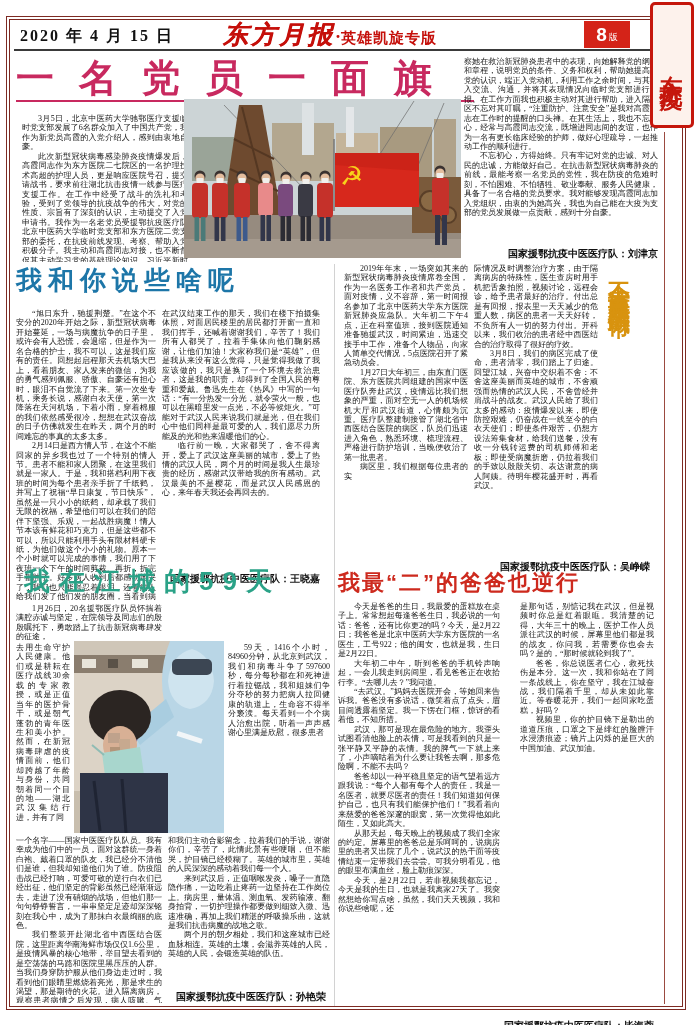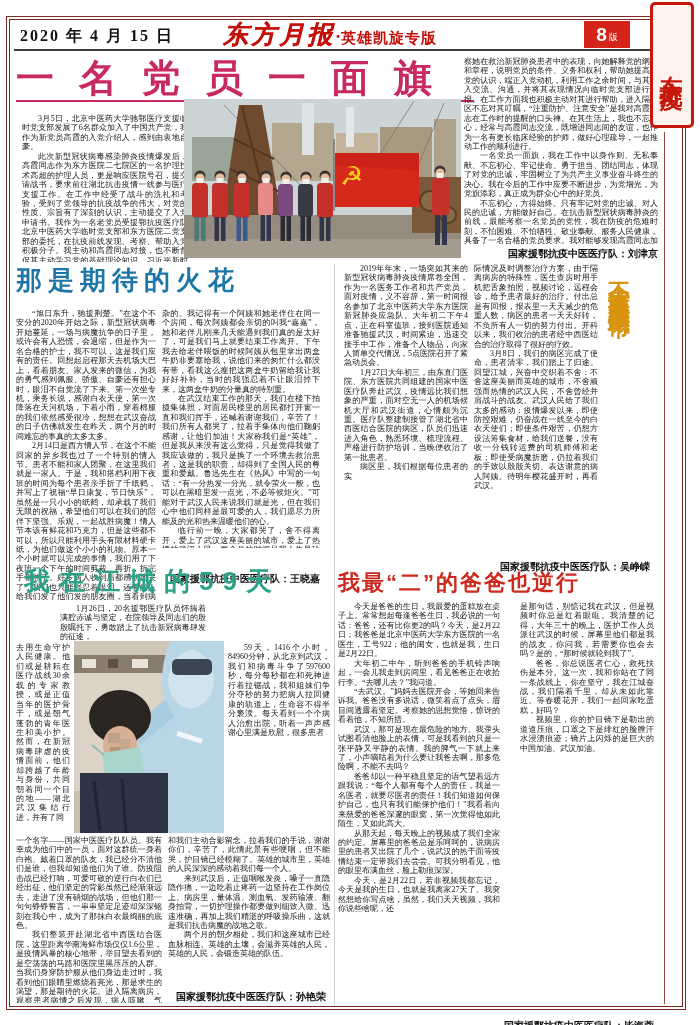--- a/index.html
+++ b/index.html
@@ -42,21 +42,21 @@
   .sig{font-size:10px;font-weight:bold;text-align:right;color:#111;}
   .a1-left{left:16px;top:114px;width:166px;height:148px;margin-left:6px;}
   .a1-right{left:464px;top:57px;width:194px;height:189px;}
   .a1-sig{left:464px;top:247px;width:194px;}
   .a2-colA{left:16px;top:309px;width:140px;height:293px;}
   .a2-colB{left:162px;top:309px;width:158px;height:239px;}
   .a2-sig{left:162px;top:572px;width:158px;}
   .a3-colC{left:344px;top:264px;width:124px;height:338px;}
   .a3-colD{left:474px;top:264px;width:124px;height:281px;}
   .a3-sig{left:444px;top:548px;width:206px;margin-top:12px;}
-  .a4-intro{left:16px;top:604px;width:146px;height:38px;margin-left:44px;}
+  .a4-intro{left:16px;top:604px;width:146px;height:38px;}
   .a4-lstrip{left:16px;top:643px;width:54px;height:190px;}
   .a4-rstrip{left:228px;top:643px;width:102px;height:190px;text-indent:2em;}
   .a4-col1b{left:16px;top:836px;width:146px;height:167px;}
   .a4-col2b{left:168px;top:836px;width:162px;height:153px;}
   .a4-sig{left:168px;top:990px;width:158px;}
   .a5-col1{left:338px;top:602px;width:162px;height:402px;}
   .a5-col2{left:520px;top:602px;width:134px;height:386px;}
   .a5-sig{left:500px;top:991px;width:154px;margin-top:28px;}
   .photo{overflow:hidden;}
   .photo svg{display:block;}
@@ -177,32 +177,30 @@
           <rect x="0" y="79" width="17" height="38" rx="4" fill="#c5312a"></rect>
           <rect x="3" y="116" width="5" height="30" fill="#32364a"></rect>
           <rect x="10" y="116" width="5" height="30" fill="#32364a"></rect>
         </g>
     </g>
   </svg>
 </div>
 
 <div class="abs col cont a1-right">
     <p>察她在救治新冠肺炎患者中的表现，向她解释党的纲领和章程，说明党员的条件、义务和权利，帮助她提高对党的认识，端正入党动机，利用工作之余时间，与其深入交流、沟通，并将其表现情况向临时党支部进行汇报。在工作方面我也积极主动对其进行帮助，进入隔离区不忘对其叮嘱，“注重防护、注意安全”是我对高霞同志在工作时的提醒的口头禅。在其生活上，我也不忘关心，经常与高霞同志交流，既增进同志间的友谊，也作为一名有更长临床经验的护师，做好心理疏导，一起推动工作的顺利进行。</p>
-    <p>一名党员一面旗，我在工作中以身作则、无私奉献、不忘初心、牢记使命、勇于担当、团结同志，体现了对党的忠诚，牢固树立了为共产主义事业奋斗终生的决心。我在今后的工作中应要不断进步，为党增光，为党旗添彩，真正成为群众心中的好党员。</p>
     <p>不忘初心，方得始终。只有牢记对党的忠诚、对人民的忠诚，方能做好自己。在抗击新型冠状病毒肺炎的前线，最能考察一名党员的党性，我在防疫的危难时刻，不怕困难、不怕牺牲、敬业奉献、服务人民健康，具备了一名合格的党员要求。我对能够发现高霞同志加入党组织，由衷的为她高兴，我也为自己能在大疫为支部的党员发展做一点贡献，感到十分自豪。</p>
   </div>
 <div class="abs sig a1-sig">国家援鄂抗疫中医医疗队：刘津京</div>
 
-<div class="abs hl h2">那是期待的火花</div>
+<div class="abs hl h2">我和你说些啥呢</div>
 <div class="abs col a2-colA">
     <p>“旭日东升，驰援荆楚。”在这个不安分的2020年开始之际，新型冠状病毒开始蔓延，一场与病魔抗争的日子里，或许会有人恐慌，会退缩，但是作为一名合格的护士，我不可以，这是我们应有的责任。回想起启程那天去机场大巴上，看着朋友、家人发来的微信，为我的勇气感到佩服、骄傲、自豪还有担心时，眼泪不自觉流了下来。第一次坐专机，乘务长说，感谢白衣天使，第一次降落在天河机场，下着小雨，穿着棉服的我们依然感受很冷，想想在武汉奋战的日子仿佛就发生在昨天，两个月的时间难忘的事真的太多太多。</p>
     <p>2月14日是西方情人节，在这个不能回家的异乡我也过了一个特别的情人节。患者不能和家人团聚，在这里我们就是一家人。于是，我和搭档利用下夜班的时间为每个患者亲手折了千纸鹤，并写上了祝福“早日康复，节日快乐”，虽然是一只小小的纸鹤，却承载了我们无限的祝福，希望他们可以在我们的陪伴下坚强、乐观，一起战胜病魔！情人节本该有鲜花和巧克力，但是这些都不可以，所以只能利用手头有限材料硬卡纸，为他们做这个小小的礼物。原本一个小时就可以完成的事情，我们用了下夜班一个下午的时间剪裁、再折，折完手都肿了。好多病人收到后都感动地哭了，我们也只能强忍着眼泪，还有病人给我们发了他们发的朋友圈，当看到病人脸上的笑容我们也觉得无比欣慰。</p>
   </div>
 <div class="abs col cont a2-colB">
-    <p>杂的。我记得有一个阿姨和她老伴住在同一个房间，每次阿姨都会亲切的叫我“嘉嘉”，她和老伴儿刚来几天能遇到我们真的是太好了，可是我们马上就要结束工作离开。下午我去给老伴喂饭的时候阿姨从包里拿出两盒牛奶非要塞给我，说他们来的匆忙什么都没有带，看我这么瘦把这两盒牛奶留给我让我好好补补，当时的我强忍着不让眼泪掉下来，这两盒牛奶的分量真的特别重。</p>
     <p>在武汉结束工作的那天，我们在楼下拍摄集体照，对面居民楼里的居民都打开窗一直和我们挥手，还喊着谢谢我们，辛苦了！我们所有人都哭了，拉着手集体向他们鞠躬感谢，让他们加油！大家称我们是“英雄”，但是我从来没有这么觉得，只是觉得我做了我应该做的，我只是换了一个环境去救治患者，这是我的职责，却得到了全国人民的尊重和爱戴。鲁迅先生在《热风》中写的一句话：“有一分热发一分光，就令萤火一般，也可以在黑暗里发一点光，不必等候炬火。”可能对于武汉人民来说我们就是光，但在我们心中他们同样是最可爱的人，我们愿尽力所能及的光和热来温暖他们的心。</p>
     <p>临行前一晚，大家都哭了，舍不得离开，爱上了武汉这座美丽的城市，爱上了热情的武汉人民，两个月的时间是我人生最珍贵的经历，感谢武汉带给我的所有感动。武汉最美的不是樱花，而是武汉人民感恩的心，来年春天我还会再回去的。</p>
   </div>
 <div class="abs sig a2-sig">国家援鄂抗疫中医医疗队：王晓嘉</div>
 
 <div class="abs vhead"><span>不舍这座美丽而英雄的城市</span></div>
 <div class="abs col a3-colC">
     <p>2019年年末，一场突如其来的新型冠状病毒肺炎疫情席卷全国，作为一名医务工作者和共产党员，面对疫情，义不容辞，第一时间报名参加了北京中医药大学东方医院新冠肺炎应急队。大年初二下午4点，正在科室值班，接到医院通知准备驰援武汉，时间紧迫，迅速交接手中工作，准备个人物品，向家人简单交代情况，5点医院召开了紧急动员会。</p>
     <p>1月27日大年初三，由东直门医院、东方医院共同组建的国家中医医疗队奔赴武汉，疫情远比我们想象的严重，面对空无一人的机场候机大厅和武汉街道，心情颇为沉重。医疗队整建制接管了湖北省中西医结合医院的病区，队员们迅速进入角色，熟悉环境、梳理流程、严格进行防护培训，当晚便收治了第一批患者。</p>
     <p>病区里，我们根据每位患者的实</p>
@@ -261,21 +259,21 @@
     <p>和我们主动合影留念，拉着我们的手说，谢谢你们，辛苦了，此情此景有些哽咽，但不能哭，护目镜已经模糊了。英雄的城市里，英雄的人民深深的感动着我们每一个人。</p>
     <p>来到武汉后，正值咽喉发炎，嗓子一直隐隐作痛，一边吃着止疼药一边坚持在工作岗位上。病房里，量体温、测血氧、发药输液、翻身拍背，一切护理操作都要做到细致入微、迅速准确，再加上我们精湛的呼吸操乐曲，这就是我们抗击病魔的战地之歌。</p>
     <p>两个月的朝夕相处，我们和这座城市已经血脉相连。英雄的土壤，会滋养英雄的人民，英雄的人民，会锻造英雄的队伍。</p>
   </div>
 <div class="abs sig a4-sig">国家援鄂抗疫中医医疗队：孙艳荣</div>
 
 <div class="abs hl h5">我最“二”的爸爸也逆行</div>
 <div class="abs col a5-col1">
     <p>今天是爸爸的生日，我最爱的蛋糕放在桌子上。常常想起每逢爸爸生日，我必说的一句话：爸爸，还有比你更2的吗？今天，是2月22日；我爸爸是北京中医药大学东方医院的一名医生，工号922；他的闺女，也就是我，生日是2月22日。</p>
     <p>大年初二中午，听到爸爸的手机铃声响起，一会儿我走到房间里，看见爸爸正在收拾行李。“去哪儿去？”我问道。</p>
-    <p>“去武汉。”妈妈去医院开会，等她回来告诉我。爸爸没有多说话，微笑着点了点头，眉目间透露着坚定。考察她的思想觉悟，惊讶的看着他，不知所措。</p>
+    <p>“去武汉。”妈妈去医院开会，等她回来告诉我。爸爸没有多说话，微笑着点了点头，眉目间透露着坚定。我一下愣在门框，惊讶的看着他，不知所措。</p>
     <p>武汉，那可是现在最危险的地方。我歪头试图看清他脸上的表情，可是我看到的只是一张平静又平静的表情。我的脾气一下就上来了，小声嘀咕着为什么要让我爸去啊，那多危险啊，不能不去吗？</p>
     <p>爸爸却以一种平稳且坚定的语气望着远方跟我说：“每个人都有每个人的责任，我是一名医者，就要尽医者的责任！我们知道如何保护自己，也只有我们能保护他们！”我看着向来慈爱的爸爸深邃的眼窝，第一次觉得他如此陌生，又如此高大。</p>
     <p>从那天起，每天晚上的视频成了我们全家的约定。屏幕里的爸爸总是乐呵呵的，说病房里的患者又出院了几个，说武汉的热干面等疫情结束一定带我们去尝尝。可我分明看见，他的眼里布满血丝，脸上勒痕深深。</p>
     <p>今天，是2月22日，若非视频我都忘记，今天是我的生日，也就是我离家27天了。我突然想给你写点啥，虽然，我们天天视频，我和你说些啥呢，还</p>
   </div>
 <div class="abs col cont a5-col2">
     <p>是那句话，别惦记我在武汉，但是视频时你总是红着眼眶。我清楚的记得，大年三十的晚上，医护工作人员派往武汉的时候，屏幕里他们都是我的战友，你问我，若需要你也会去吗？是的，“那时候就轮到我了”。</p>
     <p>爸爸，你总说医者仁心，救死扶伤是本分。这一次，我和你站在了同一条战线上，你在坚守，我在江城奋战，我们隔着千里，却从未如此靠近。等春暖花开，我们一起回家吃蛋糕，好吗？</p>
     <p>视频里，你的护目镜下是勒出的道道压痕，口罩之下是绯红的脸膛汗水浸渍痕迹；镜片上闪烁的是巨大的中国加油、武汉加油。</p>
   </div>

